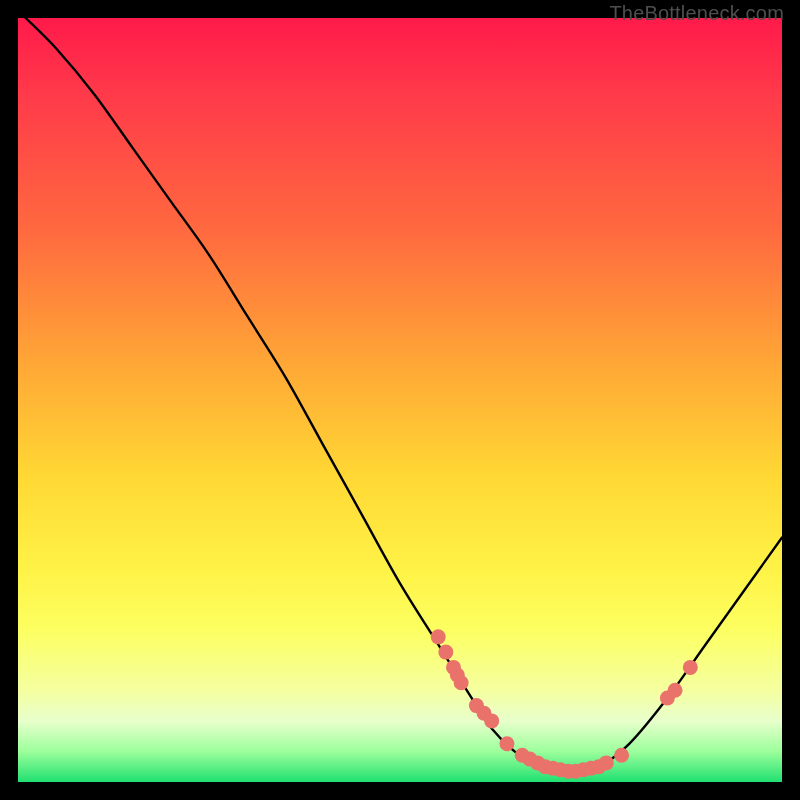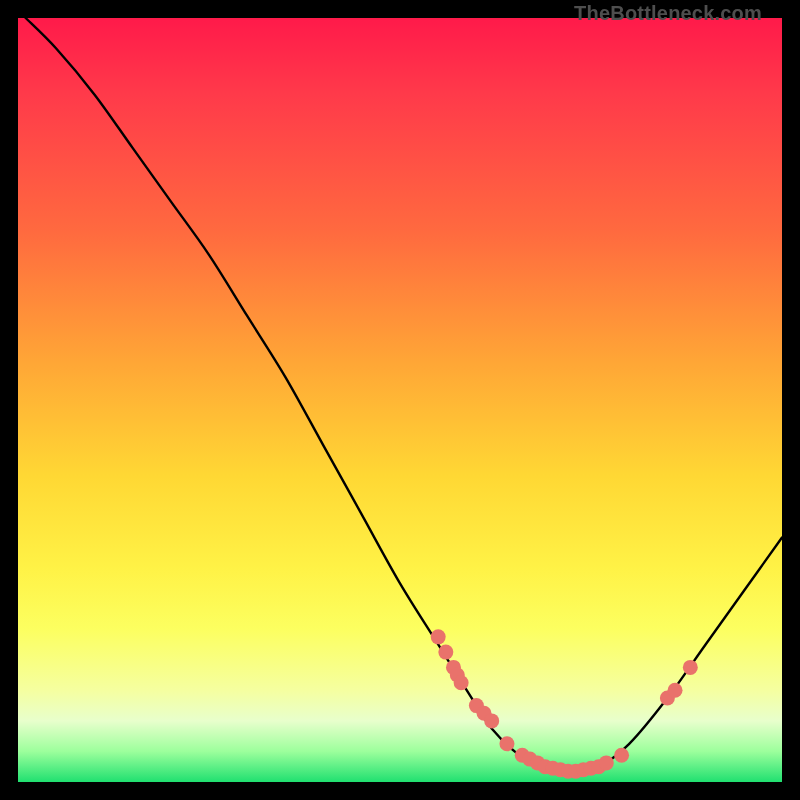--- a/index.html
+++ b/index.html
@@ -27,24 +27,24 @@
       #fcff60 80%,
       #f5ffa0 88%,
       #e8ffcc 92%,
       #9cff9c 96%,
       #20e070 100%
     );
   }
   .attrib {
     position: absolute;
     top: 2px;
-    right: 38px;
+    right: 16px;
     color: #4e4e4e;
     font-size: 20px;
-    font-weight: 700;
+    font-weight: 400;
     letter-spacing: 0.2px;
   }
   svg.plot {
     position: absolute;
     left: 0;
     top: 0;
     width: 764px;
     height: 764px;
     overflow: visible;
   }

